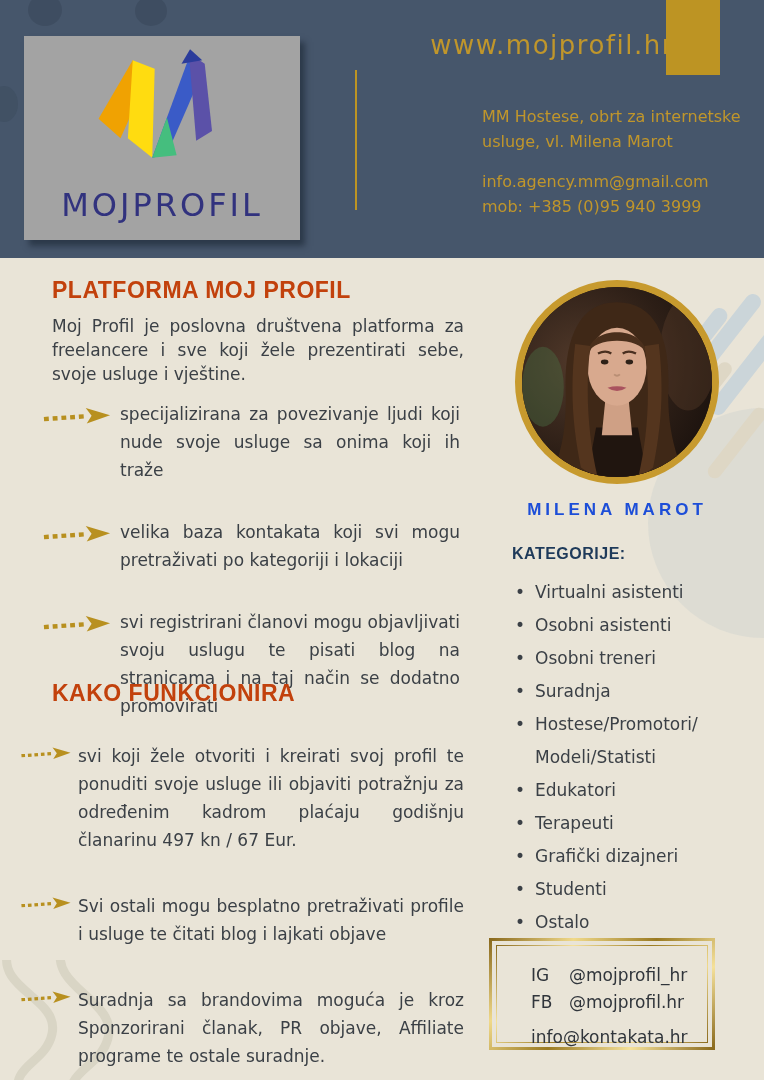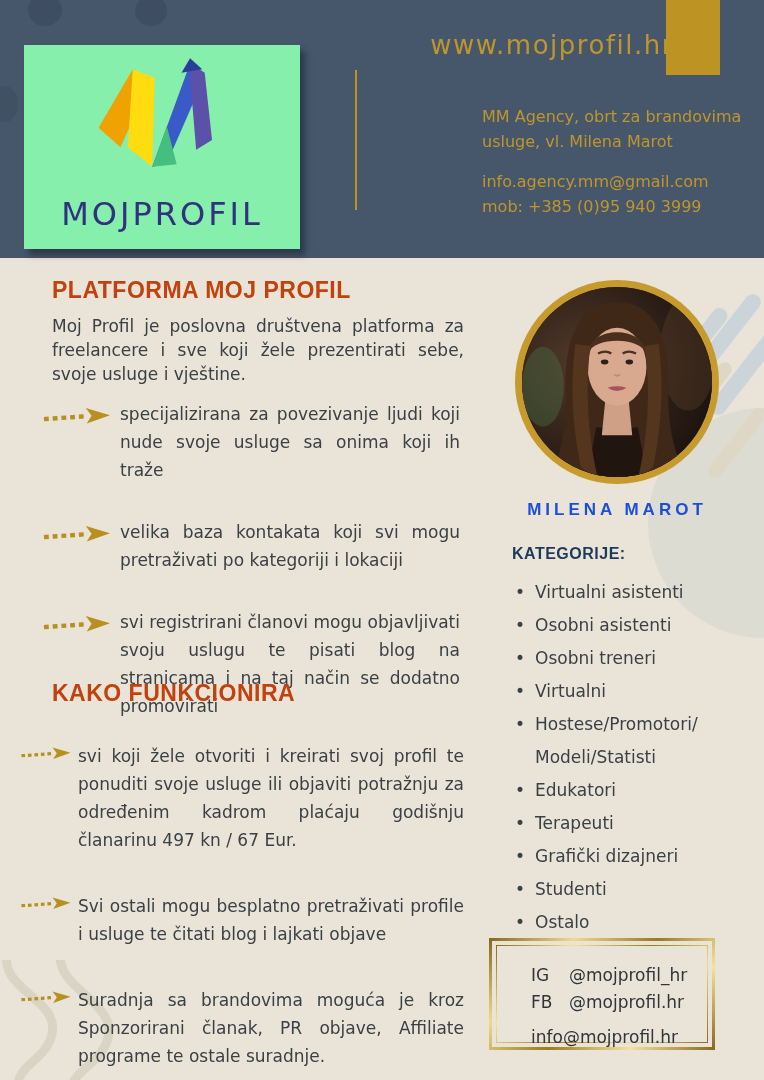--- a/index.html
+++ b/index.html
@@ -7,22 +7,22 @@
   body { font-family:"DejaVu Sans","Liberation Sans",sans-serif; }
   .page { position:relative; width:764px; height:1080px; background:#E9E4D7; overflow:hidden; }
 
   
   .header { position:absolute; left:0; top:0; width:764px; height:258px; background:#46566B; }
   .hdr-dot { position:absolute; background:#3C4B5E; border-radius:50%; opacity:.75; }
   .dot-a { left:28px; top:-6px; width:34px; height:32px; }
   .dot-b { left:135px; top:-4px; width:32px; height:30px; }
   .dot-c { left:-10px; top:86px; width:28px; height:36px; opacity:.5; }
 
-  .logo-card { position:absolute; left:24px; top:45px; width:276px; height:204px;
-    background:#86efac; box-shadow:5px 6px 6px rgba(22,32,46,.55); }
+  .logo-card { position:absolute; left:24px; top:36px; width:276px; height:204px;
+    background:#a3a3a3; box-shadow:5px 6px 6px rgba(22,32,46,.55); }
   .logo-m { position:absolute; left:63px; top:12px; width:150px; height:122px; }
   .logo-word { position:absolute; left:0; right:0; bottom:16px; text-align:center;
     font-size:32px; letter-spacing:3px; color:#31327E; font-weight:400; }
 
   .hdr-divider { position:absolute; left:355px; top:70px; width:2px; height:140px; background:#BD9423; }
   .website { position:absolute; left:382px; top:30px; width:340px; text-align:center;
     font-size:26px; letter-spacing:1.5px; color:#C0962B; }
   .hdr-contact { position:absolute; left:482px; top:104px; width:260px;
     color:#C0962B; font-size:16px; line-height:25px; }
   .hdr-contact .gap { height:15px; }
@@ -96,21 +96,21 @@
         <polygon points="76,13 83,1 93,10" fill="#2B3C9B"></polygon>
       </svg>
       <div class="logo-word">MOJPROFIL</div>
     </div>
 
     <div class="hdr-divider"></div>
 
     <div class="website">www.mojprofil.hr</div>
 
     <div class="hdr-contact">
-      <div>MM Agency, obrt za brandovima</div>
+      <div>MM Hostese, obrt za internetske</div>
       <div>usluge, vl. Milena Marot</div>
       <div class="gap"></div>
       <div>info.agency.mm@gmail.com</div>
       <div>mob: +385 (0)95 940 3999</div>
     </div>
 
     <div class="gold-rect"></div>
   </div>
 
   <div class="deco-circle"></div>
@@ -227,21 +227,21 @@
         <span>Osobni asistenti</span>
       </div>
 
       <div class="cat-item">
         <span class="cat-bullet">•</span>
         <span>Osobni treneri</span>
       </div>
 
       <div class="cat-item">
         <span class="cat-bullet">•</span>
-        <span>Virtualni</span>
+        <span>Suradnja</span>
       </div>
 
       <div class="cat-item">
         <span class="cat-bullet">•</span>
         <span>Hostese/Promotori/</span>
       </div>
 
       <div class="cat-item">
         <span class="cat-bullet"></span>
         <span>Modeli/Statisti</span>
@@ -276,17 +276,17 @@
   <div class="gold-box">
     <div class="gold-box-inner">
       <div class="soc-row">
         <span class="soc-label">IG</span>
         <span>@mojprofil_hr</span>
       </div>
       <div class="soc-row">
         <span class="soc-label">FB</span>
         <span>@mojprofil.hr</span>
       </div>
-      <div class="box-email">info@mojprofil.hr</div>
+      <div class="box-email">info@kontakata.hr</div>
     </div>
   </div>
 
 </div>
 
 </body></html>

